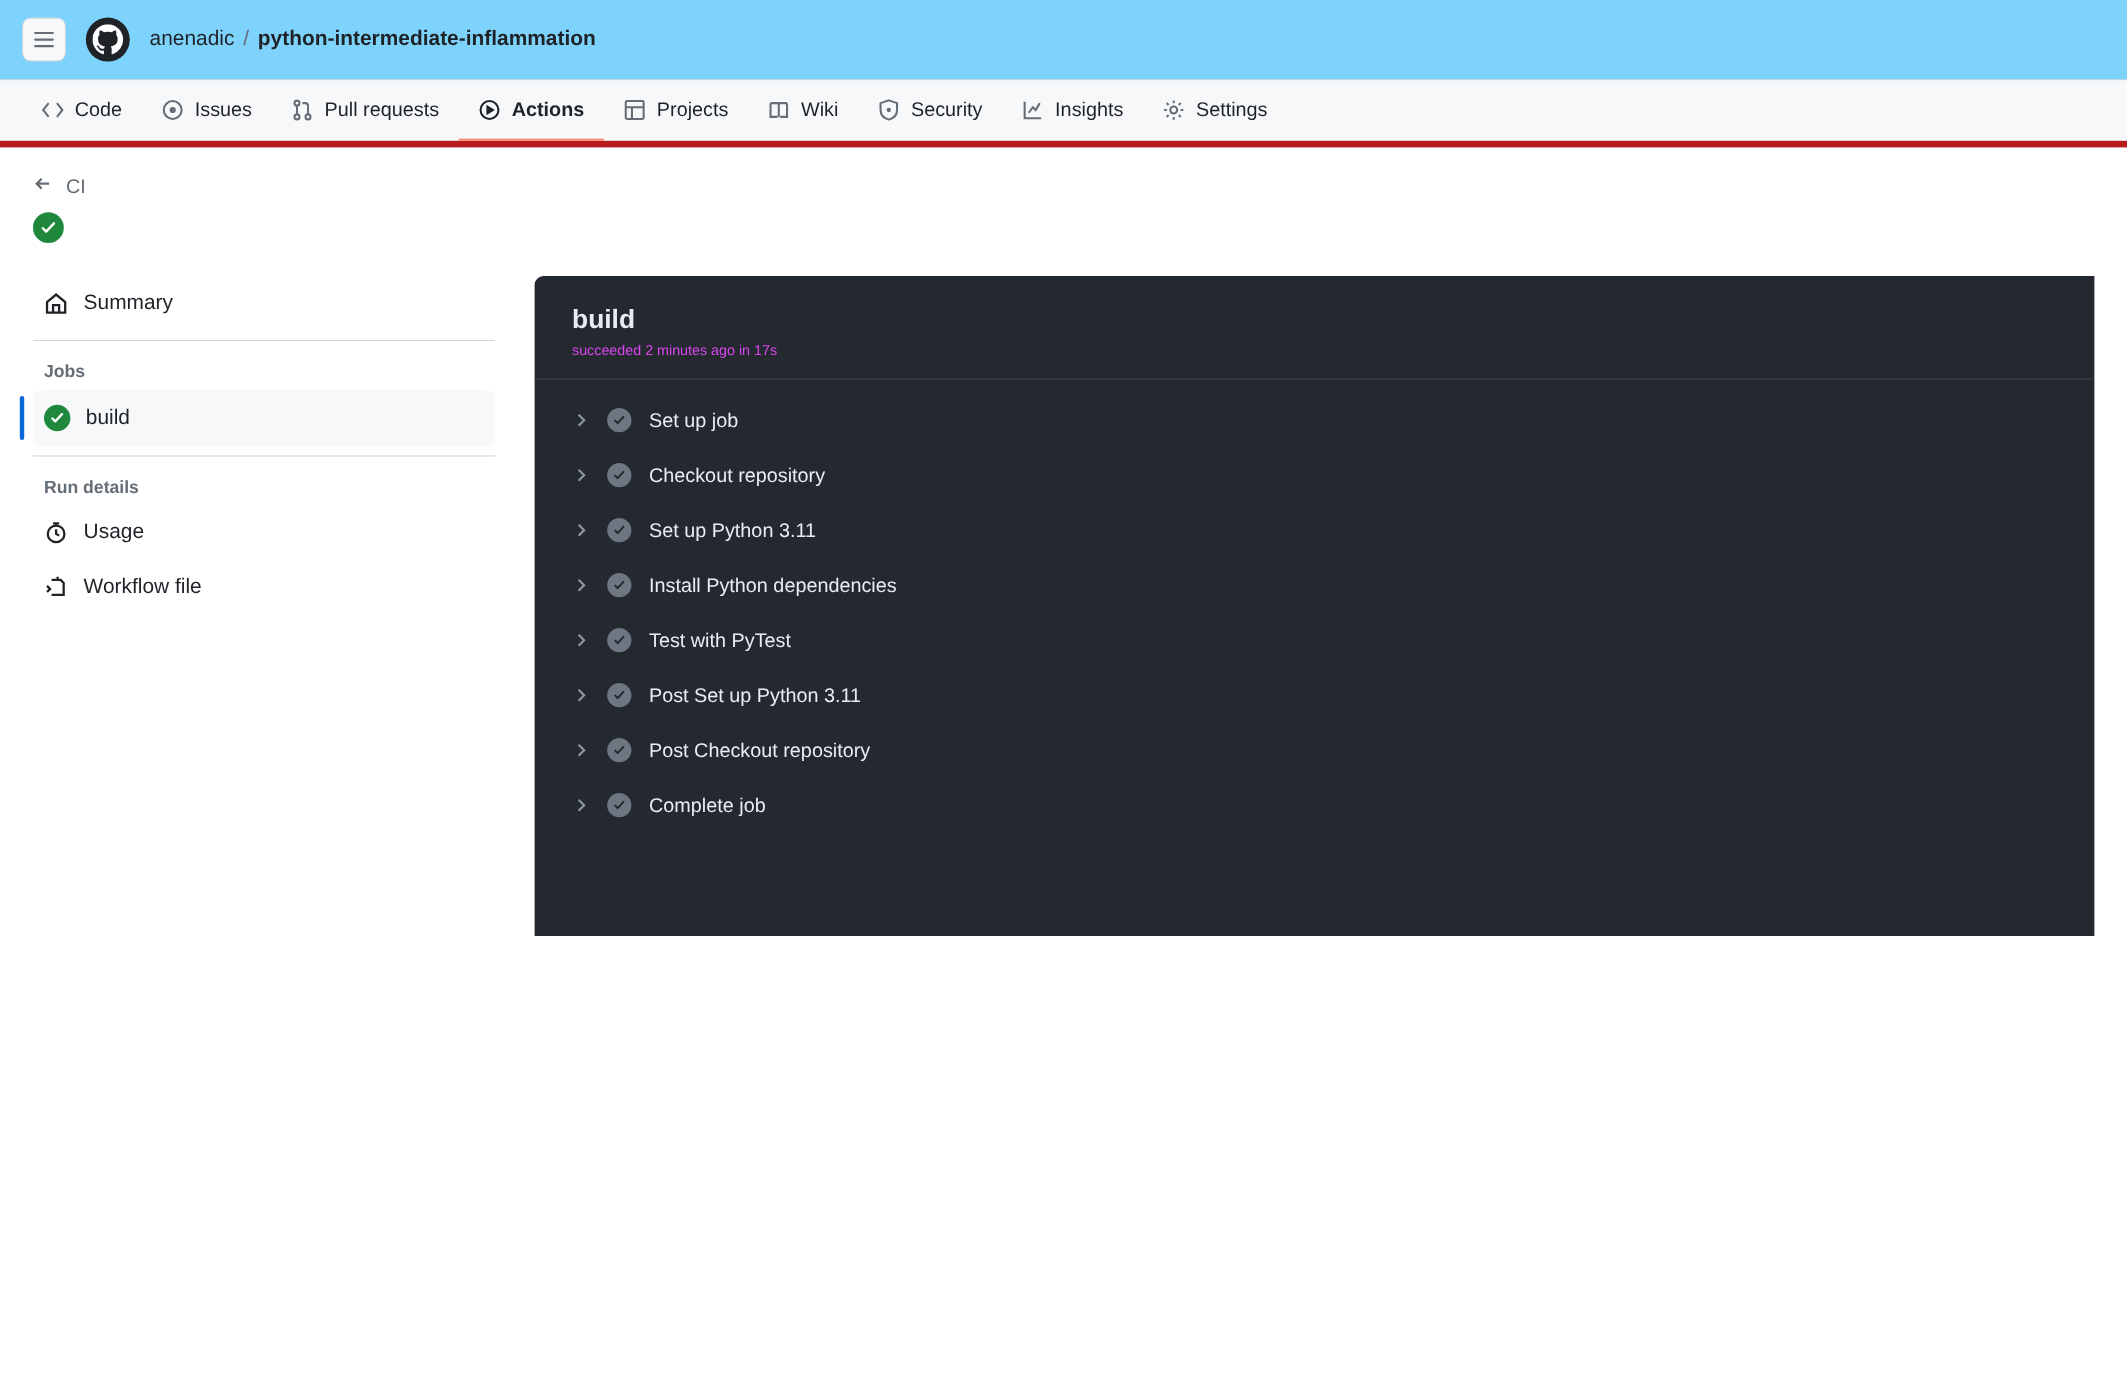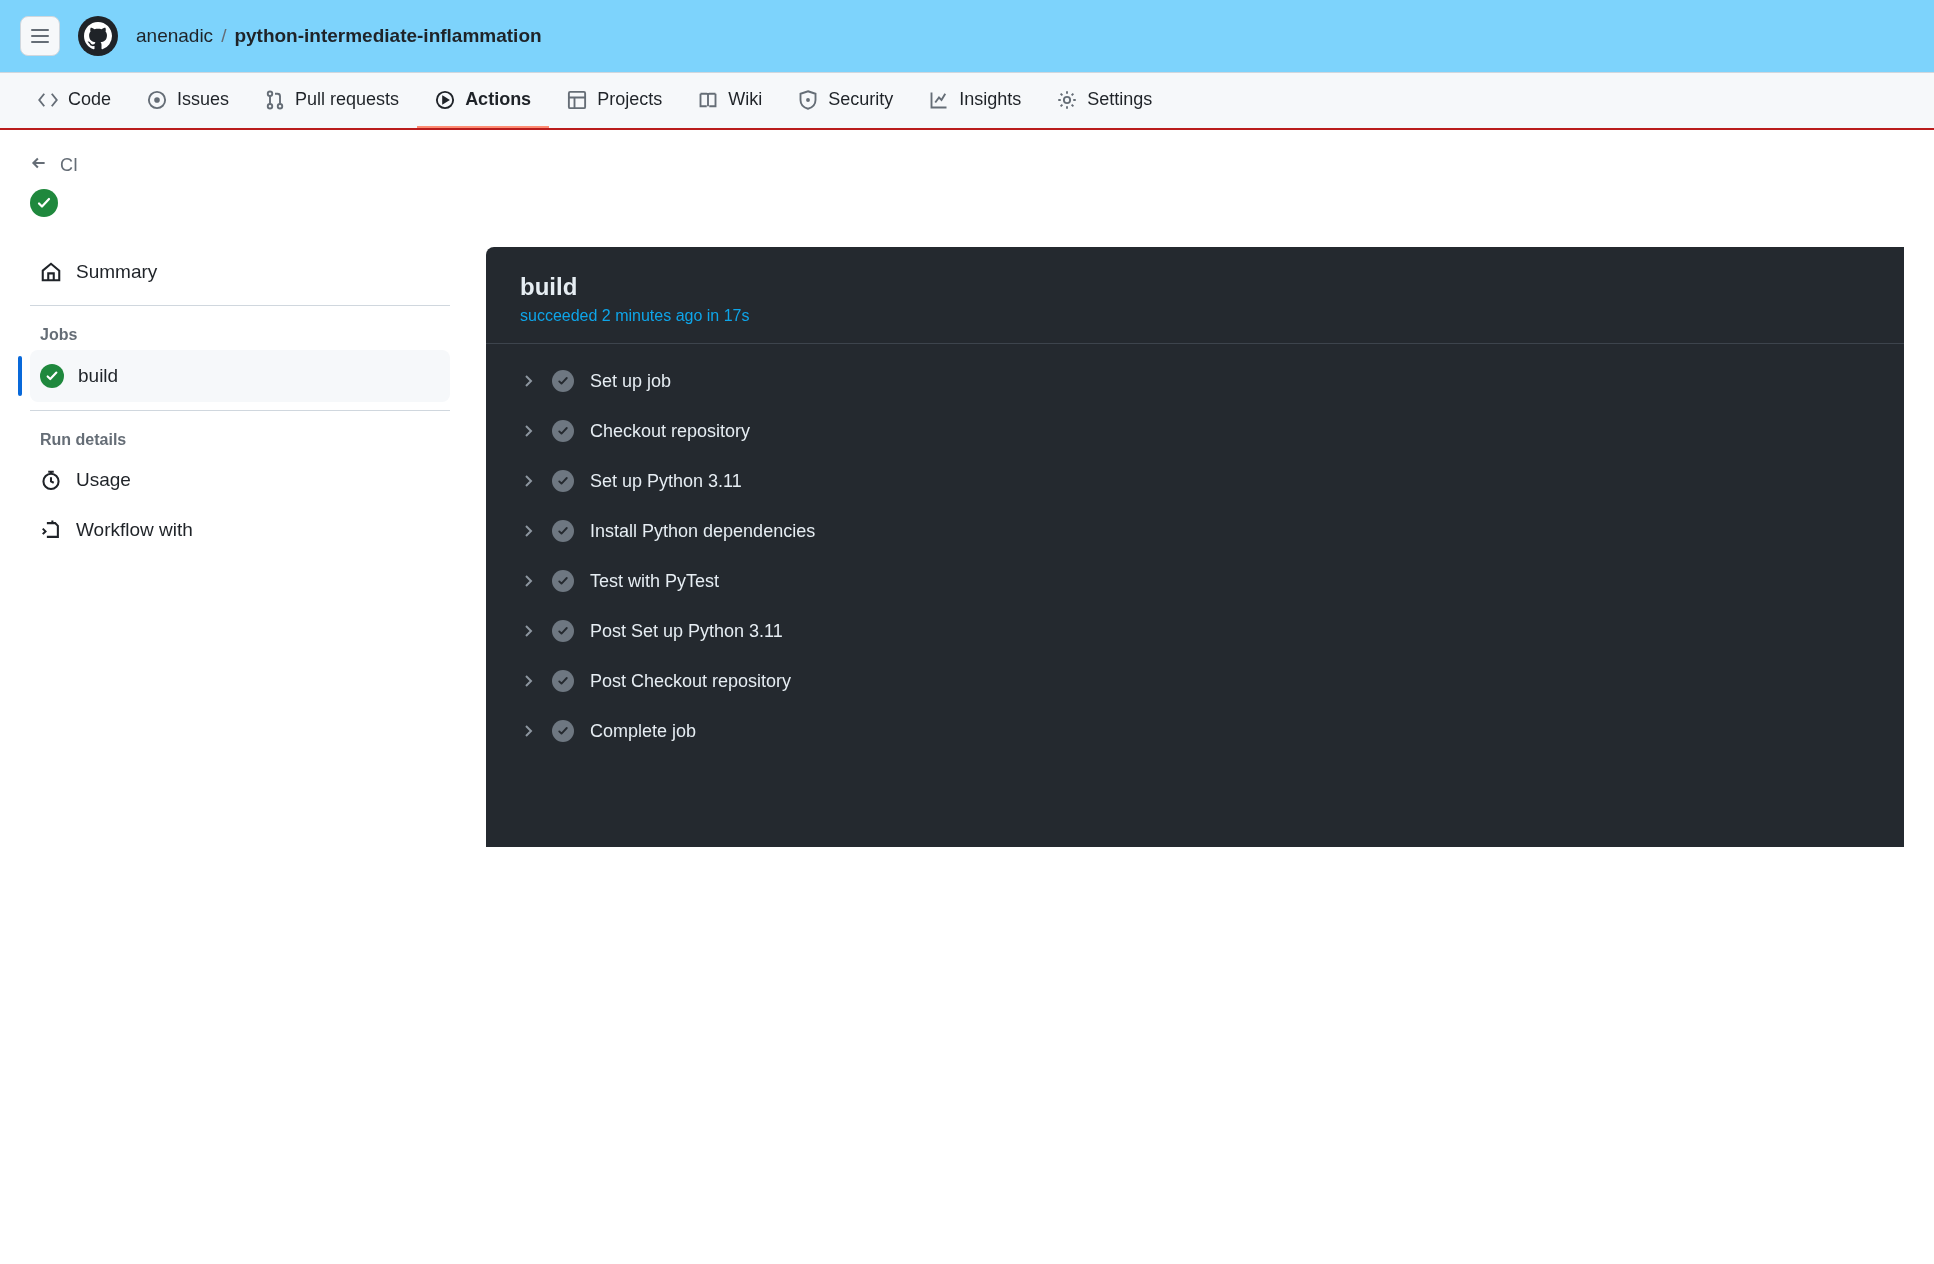--- a/index.html
+++ b/index.html
@@ -36,21 +36,21 @@
   }
   .breadcrumb { display:flex; align-items:center; gap:8px; font-size:19px; }
   .breadcrumb .owner { color:#1f2328; }
   .breadcrumb .sep { color:#656d76; }
   .breadcrumb .repo { font-weight:600; color:#1f2328; }
 
   .repo-nav {
     display:flex; align-items:center; gap:0px;
     padding: 0 20px;
     background:#f6f8fa;
-    border-bottom:2px solid #b91c1c;
+    border-bottom:6px solid #b91c1c;
   }
   .repo-nav-item {
     display:flex; align-items:center; gap:10px;
     padding: 16px 18px;
     color:#1f2328;
     font-size:18px;
     cursor:pointer;
     border-bottom: 2px solid transparent;
   }
   .repo-nav-item.active { font-weight:600; border-bottom-color:#fd8c73; }
@@ -93,21 +93,21 @@
   .job-panel {
     flex:1;
     background:#24292f;
     color:#e6edf3;
     border-radius:8px 0 0 0;
     min-height:600px;
     overflow:hidden;
   }
   .job-header { padding:26px 34px 18px; border-bottom:1px solid #3d444d; }
   .job-name { font-size:24px; font-weight:700; margin-bottom:6px; }
-  .job-meta { color:#0ea5e9; font-size:16px; }
+  .job-meta { color:#d946ef; font-size:13px; }
   .steps { padding:12px 10px; }
   .step-row {
     display:flex;align-items:center;gap:16px;
     padding:14px 24px;
     cursor:pointer;
     border-radius:6px;
     font-size:18px;
   }
   .step-chevron { width:16px;height:16px;flex:none;color:#8d96a0; }
   .step-check {
@@ -247,21 +247,21 @@
         <svg class="sidebar-icon" viewBox="0 0 16 16" fill="none" stroke="#1f2328" stroke-width="1.5">
             <circle cx="8" cy="9" r="5.5"></circle>
             <path d="M8 6v3l2 1M6 2h4M8 2v1.5"></path>
           </svg>
         <span>Usage</span>
       </div>
       <div class="sidebar-row">
         <svg class="sidebar-icon" viewBox="0 0 16 16" fill="none" stroke="#1f2328" stroke-width="1.5">
             <path d="M5 3h6l2 2v8H5M2 7l2 2-2 2M9 3V1"></path>
           </svg>
-        <span>Workflow with</span>
+        <span>Workflow file</span>
       </div>
     </div>
 
     <div class="job-panel">
       <div class="job-header">
         <div class="job-name">build</div>
         <div class="job-meta">succeeded 2 minutes ago in 17s</div>
       </div>
       <div class="steps">
         <div class="step-row">

